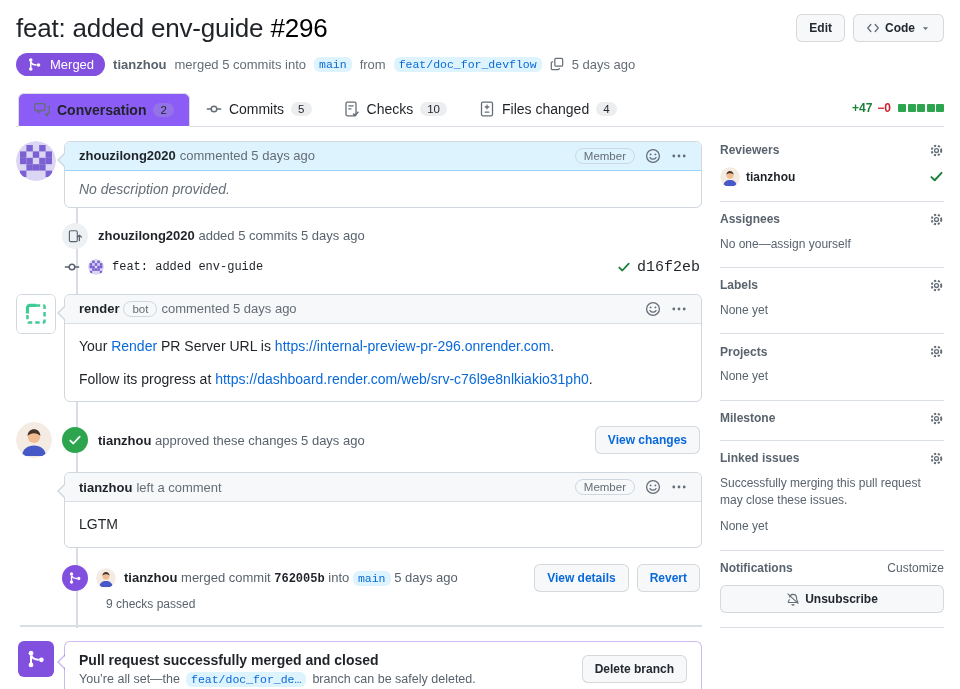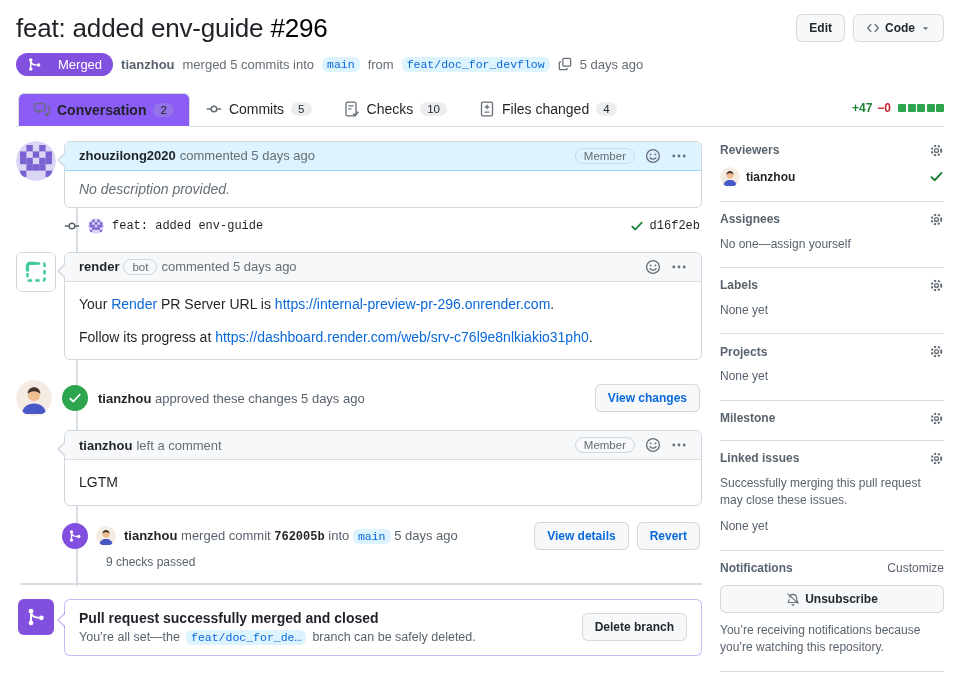--- a/index.html
+++ b/index.html
@@ -12,21 +12,21 @@
   .pr-header { position:relative; }
   .pr-title { font-size:26px; font-weight:400; line-height:1.25; letter-spacing:-.2px; }
   .pr-number { color:#000000; font-weight:300; }
   .header-actions { position:absolute; top:2px; right:0; display:flex; gap:8px; }
   .btn { display:inline-flex; align-items:center; gap:5px; height:28px; padding:0 12px;
          font:600 12px "Liberation Sans",sans-serif; color:#24292f; background:#f6f8fa;
          border:1px solid rgba(31,35,40,.15); border-radius:6px; cursor:pointer; white-space:nowrap; }
   .btn .ic { width:14px; height:14px; color:#656d76; }
   .btn-blue { color:#0969da; }
   .pr-meta { display:flex; align-items:center; gap:8px; margin-top:8px; font-size:13px; color:#656d76; flex-wrap:nowrap; }
-  .merged-badge { display:inline-flex; align-items:center; gap:16px; background:#8250df; color:#fff;
+  .merged-badge { display:inline-flex; align-items:center; gap:8px; background:#8250df; color:#fff;
                   border-radius:2em; padding:4px 11px; font-size:13px; font-weight:500; }
   .merged-badge .ic { width:15px; height:15px; }
   .meta-author { font-weight:600; color:#59636e; }
   .branch-label { font-family:"Liberation Mono","DejaVu Sans Mono",monospace; font-size:11.5px;
                   background:#ddf4ff; color:#0969da; padding:1px 5px; border-radius:6px; }
   .copy-ic { width:14px; height:14px; color:#656d76; cursor:pointer; }
 
   
   .tabs { display:flex; align-items:flex-end; border-bottom:1px solid #d8dee4; margin-top:16px; position:relative; padding-left:2px; }
   .tab { display:flex; align-items:center; gap:7px; padding:8px 15px; font-size:14px; color:#1f2328;
@@ -75,21 +75,21 @@
                  background:#eef1f4; color:#59636e; flex:none; }
   .event-badge .ic { width:14px; height:14px; }
   .event-badge.green { background:#2da44e; color:#fff; }
   .event-badge.purple { background:#8250df; color:#fff; }
   .evt-author { font-weight:600; color:#1f2328; }
 
   .commit-row { position:relative; display:flex; align-items:center; gap:8px; margin:10px 0 0 48px; z-index:1; }
   .commit-row .ic-commit { width:16px; height:16px; color:#59636e; flex:none; }
   .commit-msg { font-family:"Liberation Mono","DejaVu Sans Mono",monospace; font-size:12px; color:#1f2328; }
   .commit-right { margin-left:auto; display:flex; align-items:center; gap:6px; padding-right:2px; }
-  .commit-sha { font-family:"Liberation Mono","DejaVu Sans Mono",monospace; font-size:12px; color:#1f2328; }
+  .commit-sha { font-family:"Liberation Mono","DejaVu Sans Mono",monospace; font-size:15px; color:#1f2328; }
   .ic-check-green { width:14px; height:14px; color:#1a7f37; } .spacer18 { height:18px; } .spacer20 { height:20px; }
 
   .approval-row { position:relative; display:flex; align-items:center; margin-left:0; z-index:1; }
   .approval-row .event-badge { margin-left:10px; }
   .approval-text { margin-left:10px; font-size:13px; color:#59636e; }
   .approval-row .btn { margin-left:auto; margin-right:2px; }
 
   .nested-box { margin-left:48px; margin-top:14px; }
 
   .merge-line { position:relative; display:flex; align-items:center; gap:8px; margin:16px 0 0 46px; font-size:13px; color:#59636e; z-index:1; }
@@ -323,20 +323,31 @@
                     <use href="#i-kebab"></use>
                   </svg></button>
             </span>
           </div>
           <div class="comment-body">
             <span class="muted-italic">No description provided.</span>
           </div>
         </div>
       </div>
 
+      <div class="event-row">
+        <span class="event-badge">
+          <svg class="ic" viewBox="0 0 16 16">
+              <use href="#i-push"></use>
+            </svg>
+        </span>
+        <span>
+          <span class="evt-author">zhouzilong2020</span>
+          <span>added 5 commits 5 days ago</span>
+        </span>
+      </div>
 
       <div class="commit-row">
         <svg class="ic-commit" viewBox="0 0 16 16">
             <use href="#i-commit"></use>
           </svg>
         <svg class="avatar" width="16" height="16" viewBox="0 0 40 40">
             <use href="#av-identicon"></use>
           </svg>
         <a class="commit-msg">feat: added env-guide</a>
         <span class="commit-right">
@@ -532,18 +543,17 @@
         <div class="sb-head">
           <span>Notifications</span>
           <span class="sb-link">Customize</span>
         </div>
         <button class="btn unsub-btn">
           <svg class="ic" viewBox="0 0 16 16">
               <use href="#i-bellslash"></use>
             </svg>
           <span>Unsubscribe</span>
         </button>
-        <div class="sb-body">You’re receiving notifications because you’re watching this repository.</div>
       </div>
 
     </aside>
   </div>
 </div>
 
 </body></html>

